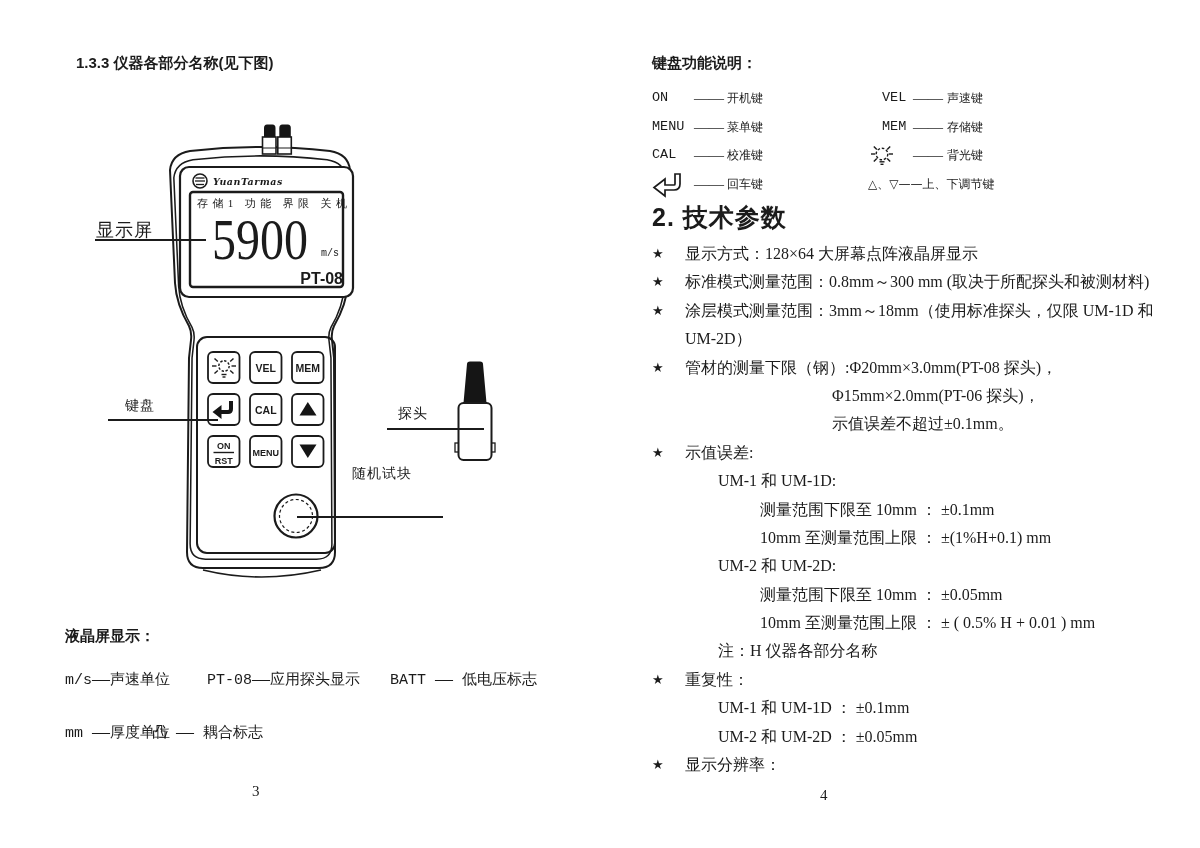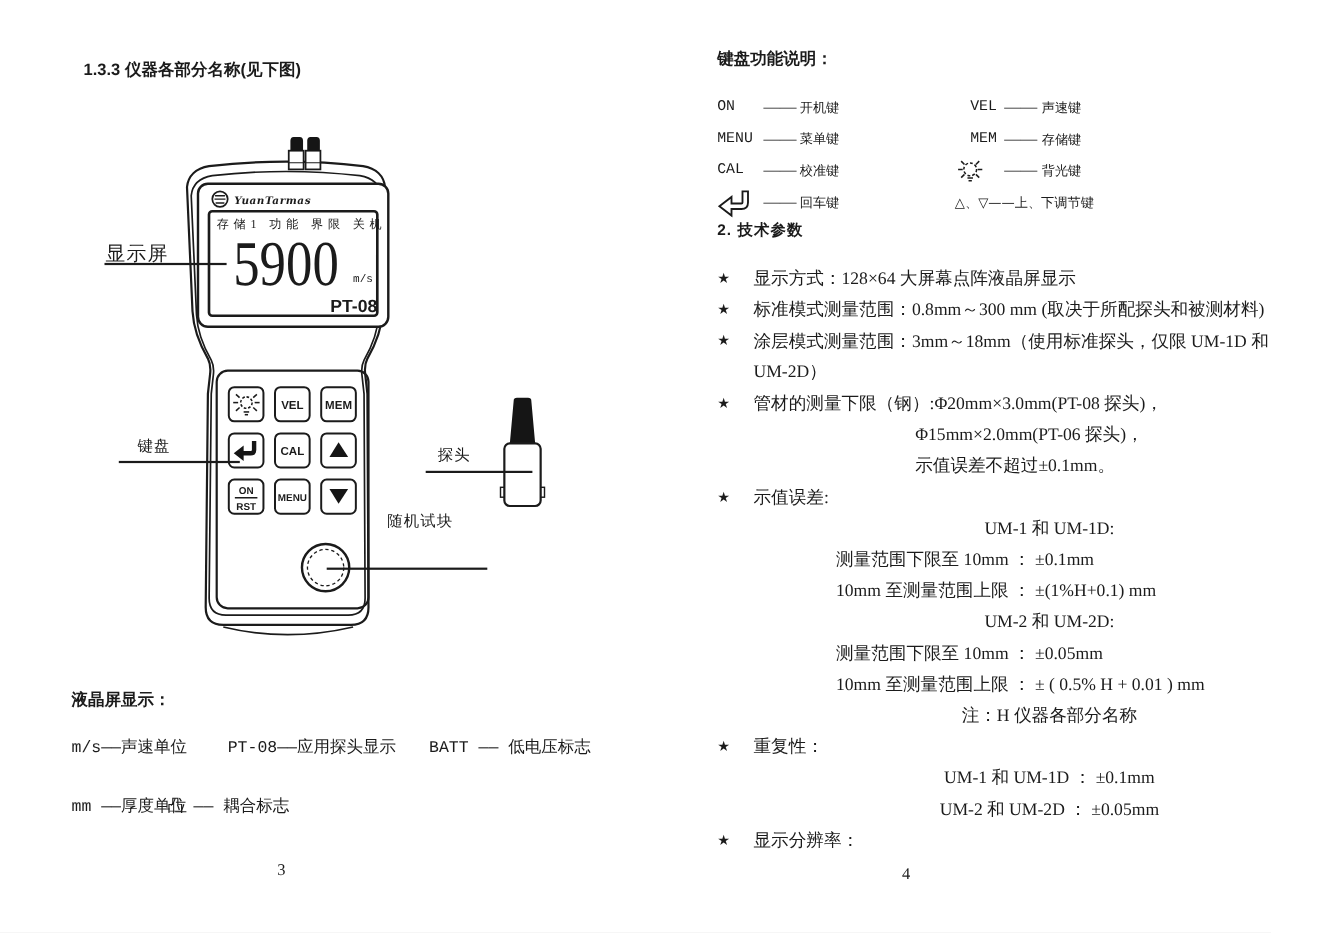--- a/index.html
+++ b/index.html
@@ -17,22 +17,22 @@
   .krow{position:relative;height:28.5px;line-height:28.5px;}
   .krow span{position:absolute;white-space:nowrap;}
   .kk{font-family:"Liberation Mono",monospace;font-size:13.5px;}
   .kd{font-size:15px;}
   .kt{font-size:12px;}
   .kicon{position:absolute;}
   
   .sl{position:relative;height:28.4px;line-height:28.4px;white-space:nowrap;}
   .sl .star{position:absolute;left:2px;font-family:"DejaVu Sans",sans-serif;font-size:13px;}
   .sl .tx{display:block;font-size:16px;}
-  .i0{padding-left:35px;} .i1{padding-left:68px;text-align:center;} .i2{padding-left:110px;} .i3{padding-left:182px;}
-  .tech-title{font-family:"Liberation Sans",sans-serif;font-weight:bold;font-size:14px;letter-spacing:1px;}
+  .i0{padding-left:35px;} .i1{padding-left:68px;} .i2{padding-left:110px;} .i3{padding-left:182px;}
+  .tech-title{font-family:"Liberation Sans",sans-serif;font-weight:bold;font-size:25px;letter-spacing:1px;}
   
   .legrow{position:relative;height:24px;line-height:24px;padding-left:40px;}
   .legrow span{position:absolute;white-space:nowrap;font-family:"Liberation Mono",monospace;font-size:15px;}
   .updown{font-family:"DejaVu Sans",sans-serif;}
   svg{display:block;}
 </style>
 </head>
 <body>
 
 <div class="sheet">
@@ -135,35 +135,35 @@
     <span style="left:207px;">PT-08——应用探头显示</span>
     <span style="left:390px;">BATT —— 低电压标志</span>
   </div>
   <div class="abs legrow" style="left:0;top:698px;width:600px;">
     <span style="left:65px;">mm ——厚度单位</span>
     <span style="left:152px;">凸 ——  耦合标志</span>
   </div>
 
   <div class="abs pagenum" style="left:252px;top:783px;">3</div>
 
-  <div class="abs heading" style="left:652px;top:44px;">键盘功能说明：</div>
+  <div class="abs heading" style="left:652px;top:54px;">键盘功能说明：</div>
 
   <div class="abs" style="left:650px;top:84px;width:520px;">
     <div class="krow">
       <span class="kk" style="left:2px;">ON</span>
       <span class="kd" style="left:44px;">——</span>
       <span class="kt" style="left:77px;">开机键</span>
       <span class="kk" style="left:232px;">VEL</span>
       <span class="kd" style="left:263px;">——</span>
       <span class="kt" style="left:297px;">声速键</span>
     </div>
     <div class="krow">
       <span class="kk" style="left:2px;">MENU</span>
       <span class="kd" style="left:44px;">——</span>
-      <span class="kt" style="left:77px;font-family:Liberation Mono, monospace;">菜单键</span>
+      <span class="kt" style="left:77px;">菜单键</span>
       <span class="kk" style="left:232px;">MEM</span>
       <span class="kd" style="left:263px;">——</span>
       <span class="kt" style="left:297px;">存储键</span>
     </div>
     <div class="krow">
       <span class="kk" style="left:2px;">CAL</span>
       <span class="kd" style="left:44px;">——</span>
       <span class="kt" style="left:77px;">校准键</span>
       <span class="kicon" style="left:219px;top:3px;">
         <svg width="26" height="24" viewBox="0 0 26 24" stroke="#1b1b1b" fill="none" stroke-width="1.4">

